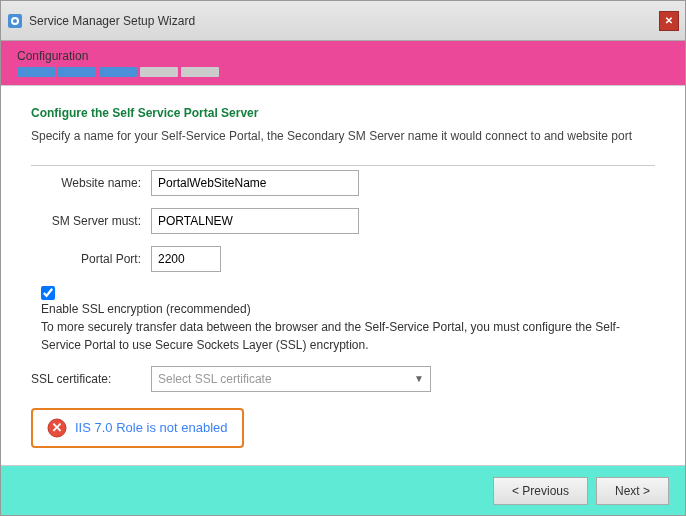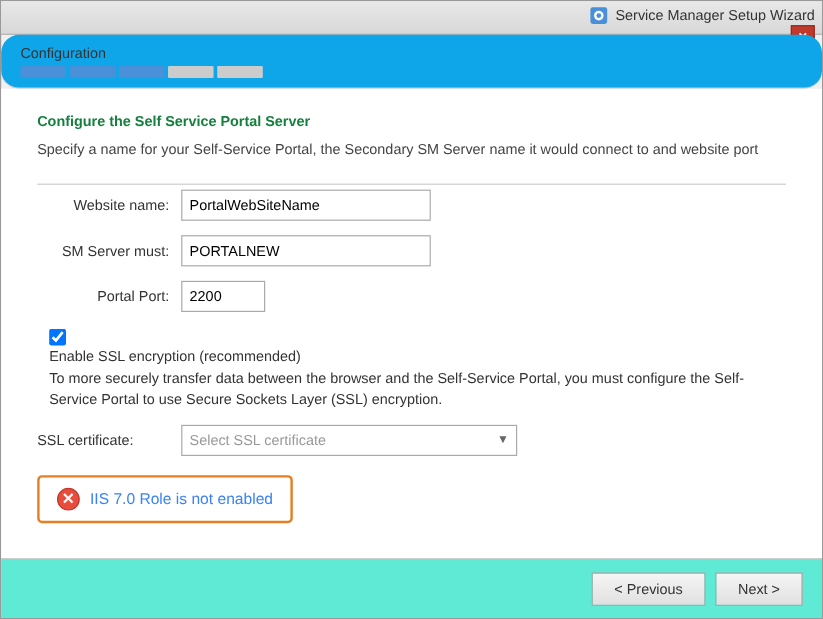--- a/index.html
+++ b/index.html
@@ -19,25 +19,24 @@
       height: 516px;
       background: #f0f0f0;
       border: 1px solid #999;
       display: flex;
       flex-direction: column;
     }
     .title-bar {
       background: linear-gradient(to bottom, #e8e8e8, #d8d8d8);
       border-bottom: 1px solid #aaa;
       display: flex;
-      align-items: flex-end;
+      align-items: center;
       justify-content: space-between;
       padding: 4px 6px;
-      height: 28px;
-      flex-direction: column;
+      height: 40px;
     }
     .title-bar-left {
       display: flex;
       align-items: center;
       gap: 6px;
     }
     .title-bar-icon {
       width: 16px;
       height: 16px;
     }
@@ -61,24 +60,23 @@
       font-size: 10px;
       cursor: pointer;
     }
     .title-btn.close {
       background: #c0392b;
       color: white;
       font-weight: bold;
       border-color: #922b21;
     }
     .progress-bar-section {
-      background: #0ea5e9;
+      background: #ec4899;
       border-bottom: 1px solid #ccc;
       padding: 8px 16px;
-      border-radius: 15px;
     }
     .progress-label {
       font-size: 12px;
       color: #333;
       margin-bottom: 4px;
     }
     .progress-track {
       display: flex;
       gap: 3px;
     }

